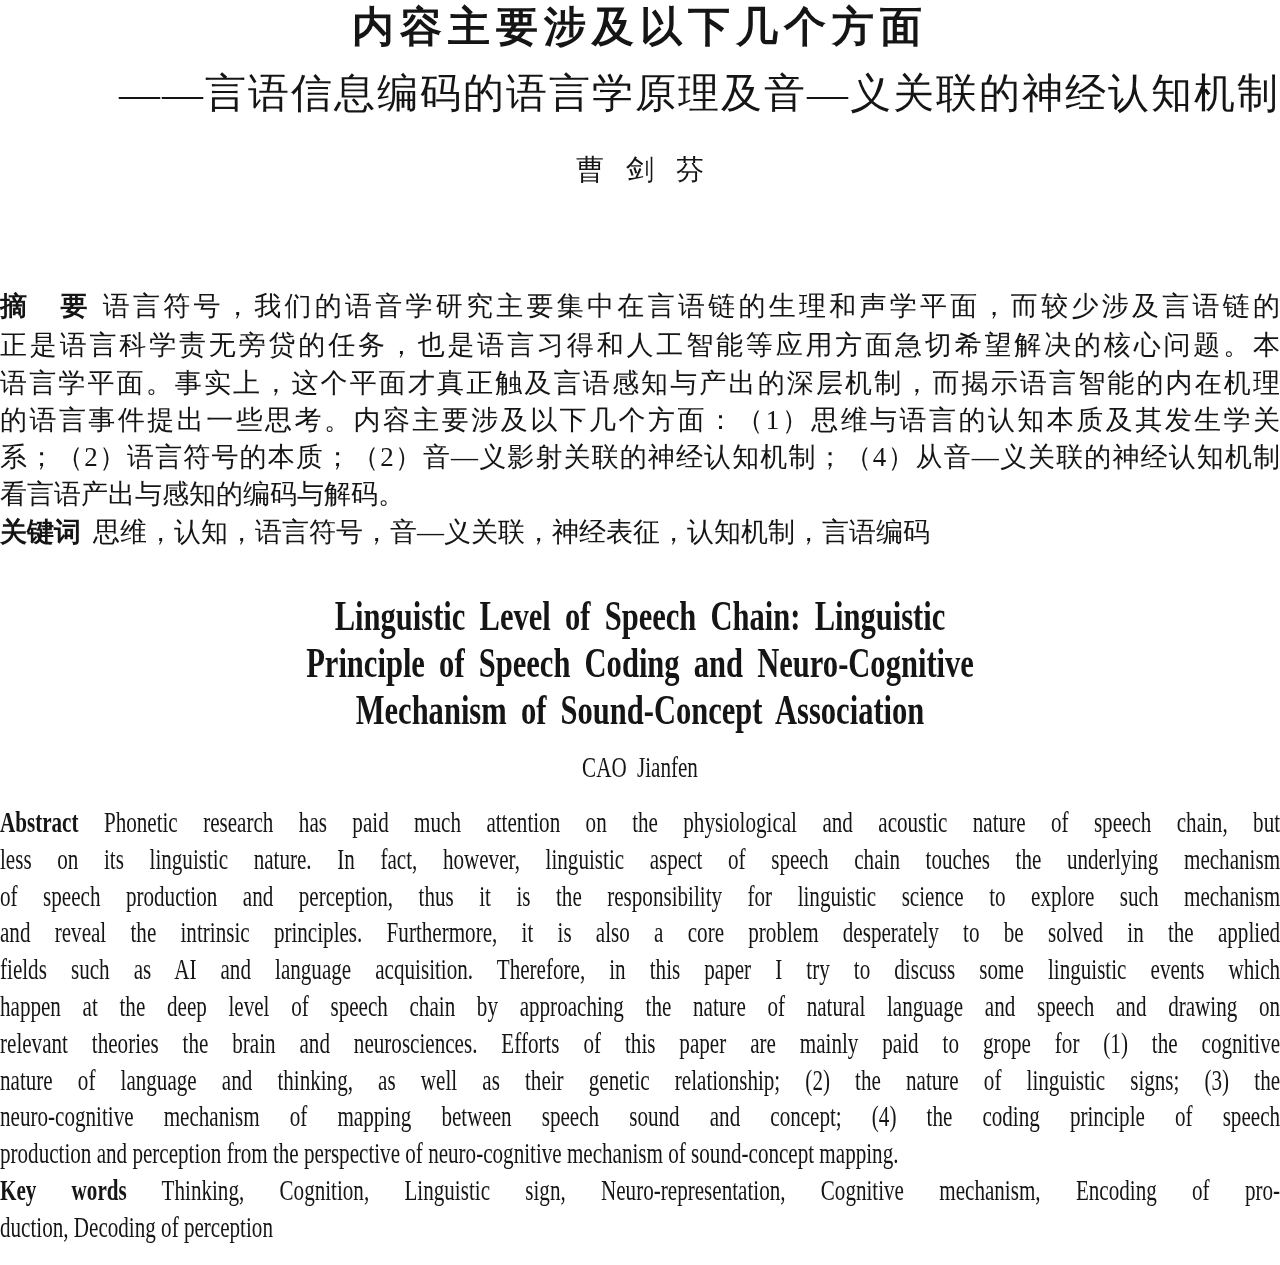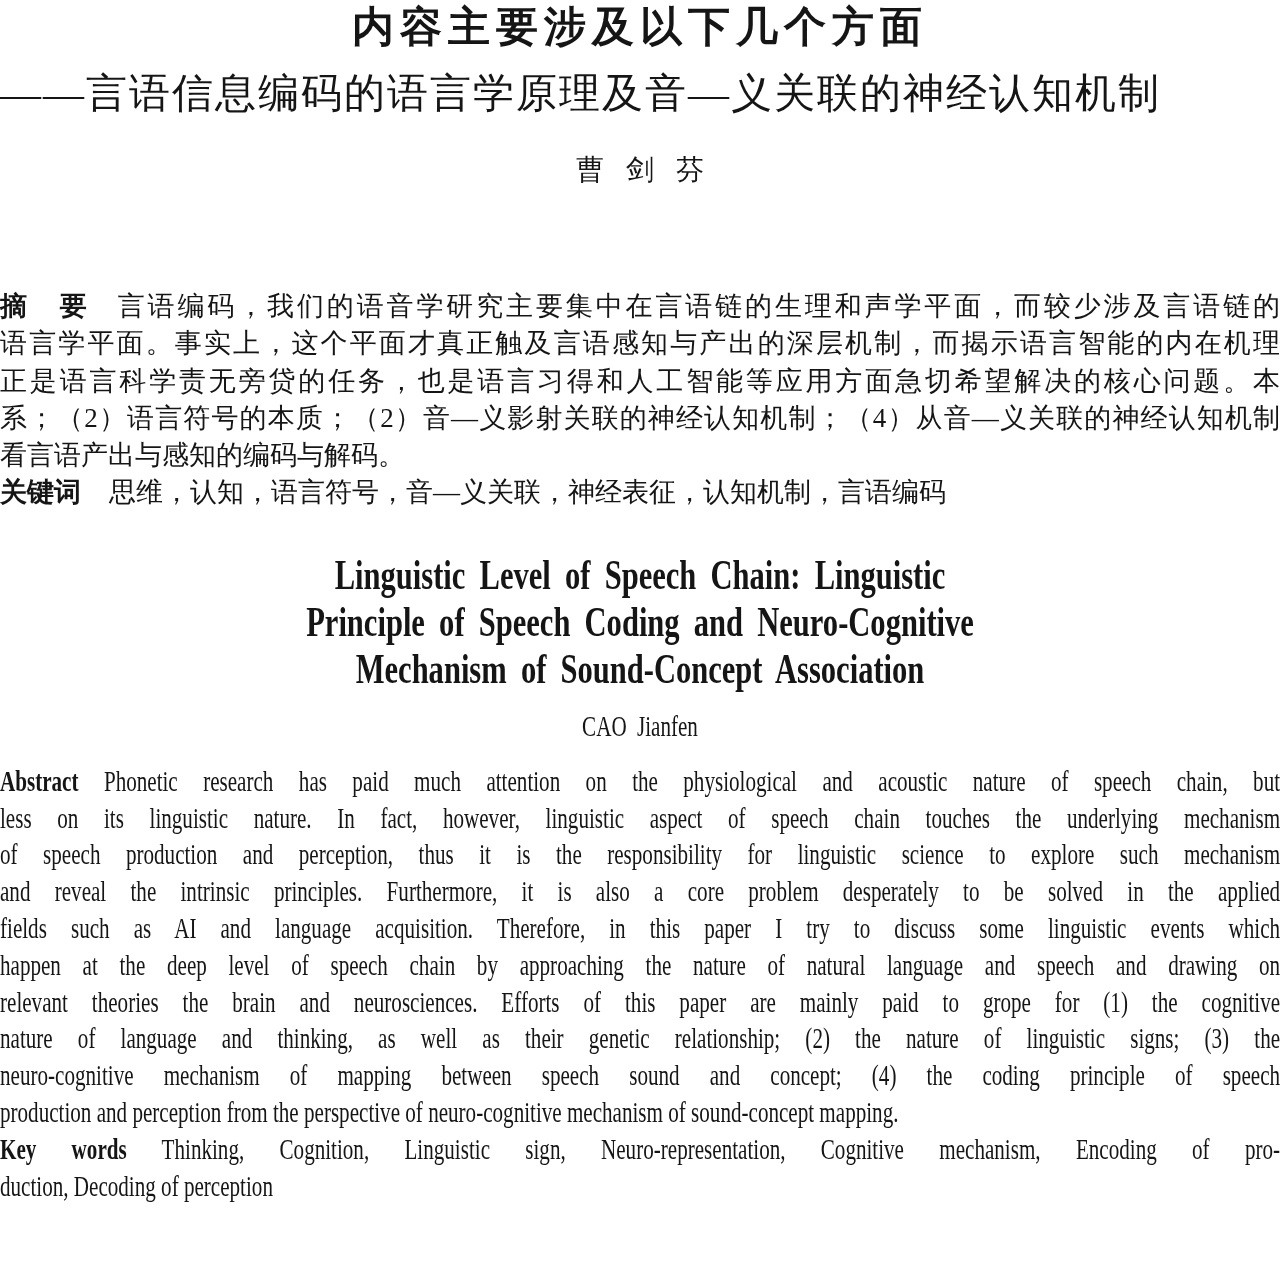--- a/index.html
+++ b/index.html
@@ -17,22 +17,22 @@
   .zh-title {
     margin: 2px 0 0 0;
     text-align: center;
     font-family: "Liberation Sans", sans-serif;
     font-weight: 700;
     font-size: 42px;
     line-height: 50px;
     letter-spacing: 6px;
   }
   .zh-subtitle {
-    margin: 14px 0 0 0;
-    text-align: left;
+    margin: 14px 0 0 8px;
+    text-align: right;
     font-family: "Liberation Serif", serif;
     font-weight: 400;
     font-size: 41px;
     line-height: 54px;
     letter-spacing: 2px;
   }
   .zh-author {
     margin: 32px 0 0 0;
     text-align: center;
     font-size: 28px;
@@ -42,23 +42,23 @@
   }
 
   
   .zh-abstract { margin-top: 100px; }
   .zline {
     font-size: 27px;
     line-height: 37.3px;
   }
   .just { text-align: justify; text-align-last: justify; }
   .zlbl {
-    font-family: Liberation Serif, serif;
+    font-family: Liberation Mono, monospace;
     font-weight: 700;
-    margin-right: 28px;
+    margin-right: 12px;
   }
 
   
   .en-block {
     width: 1760px;
     transform: scaleX(0.7273);
     transform-origin: 0 0;
     font-family: "Liberation Serif", serif;
   }
   .en-title {
@@ -86,23 +86,24 @@
 </head>
 <body>
 
 <div class="page">
 
   <h1 class="zh-title">内容主要涉及以下几个方面</h1>
   <h2 class="zh-subtitle">——言语信息编码的语言学原理及音—义关联的神经认知机制</h2>
   <div class="zh-author">曹剑芬</div>
 
   <section class="zh-abstract">
-    <div class="zline just"><span class="zlbl">摘　要</span><span>言语编码，我们的语音学研究主要集中在言语链的生理和声学平面，而较少涉及言语链的</span></div>
+    <div class="zline just"><span class="zlbl">摘　要</span><span>语言符号，我们的语音学研究主要集中在言语链的生理和声学平面，而较少涉及言语链的</span></div>
+    <div class="zline just">正是语言科学责无旁贷的任务，也是语言习得和人工智能等应用方面急切希望解决的核心问题。本</div>
     <div class="zline just">语言学平面。事实上，这个平面才真正触及言语感知与产出的深层机制，而揭示语言智能的内在机理</div>
-    <div class="zline just">正是语言科学责无旁贷的任务，也是语言习得和人工智能等应用方面急切希望解决的核心问题。本</div>
+    <div class="zline just">的语言事件提出一些思考。内容主要涉及以下几个方面：（1）思维与语言的认知本质及其发生学关</div>
     <div class="zline just">系；（2）语言符号的本质；（2）音—义影射关联的神经认知机制；（4）从音—义关联的神经认知机制</div>
     <div class="zline">看言语产出与感知的编码与解码。</div>
     <div class="zline"><span class="zlbl">关键词</span><span>思维，认知，语言符号，音—义关联，神经表征，认知机制，言语编码</span></div>
   </section>
 
   <div class="en-block">
 
     <div class="en-title">
       <div>Linguistic Level of Speech Chain: Linguistic</div>
       <div>Principle of Speech Coding and Neuro-Cognitive</div>

